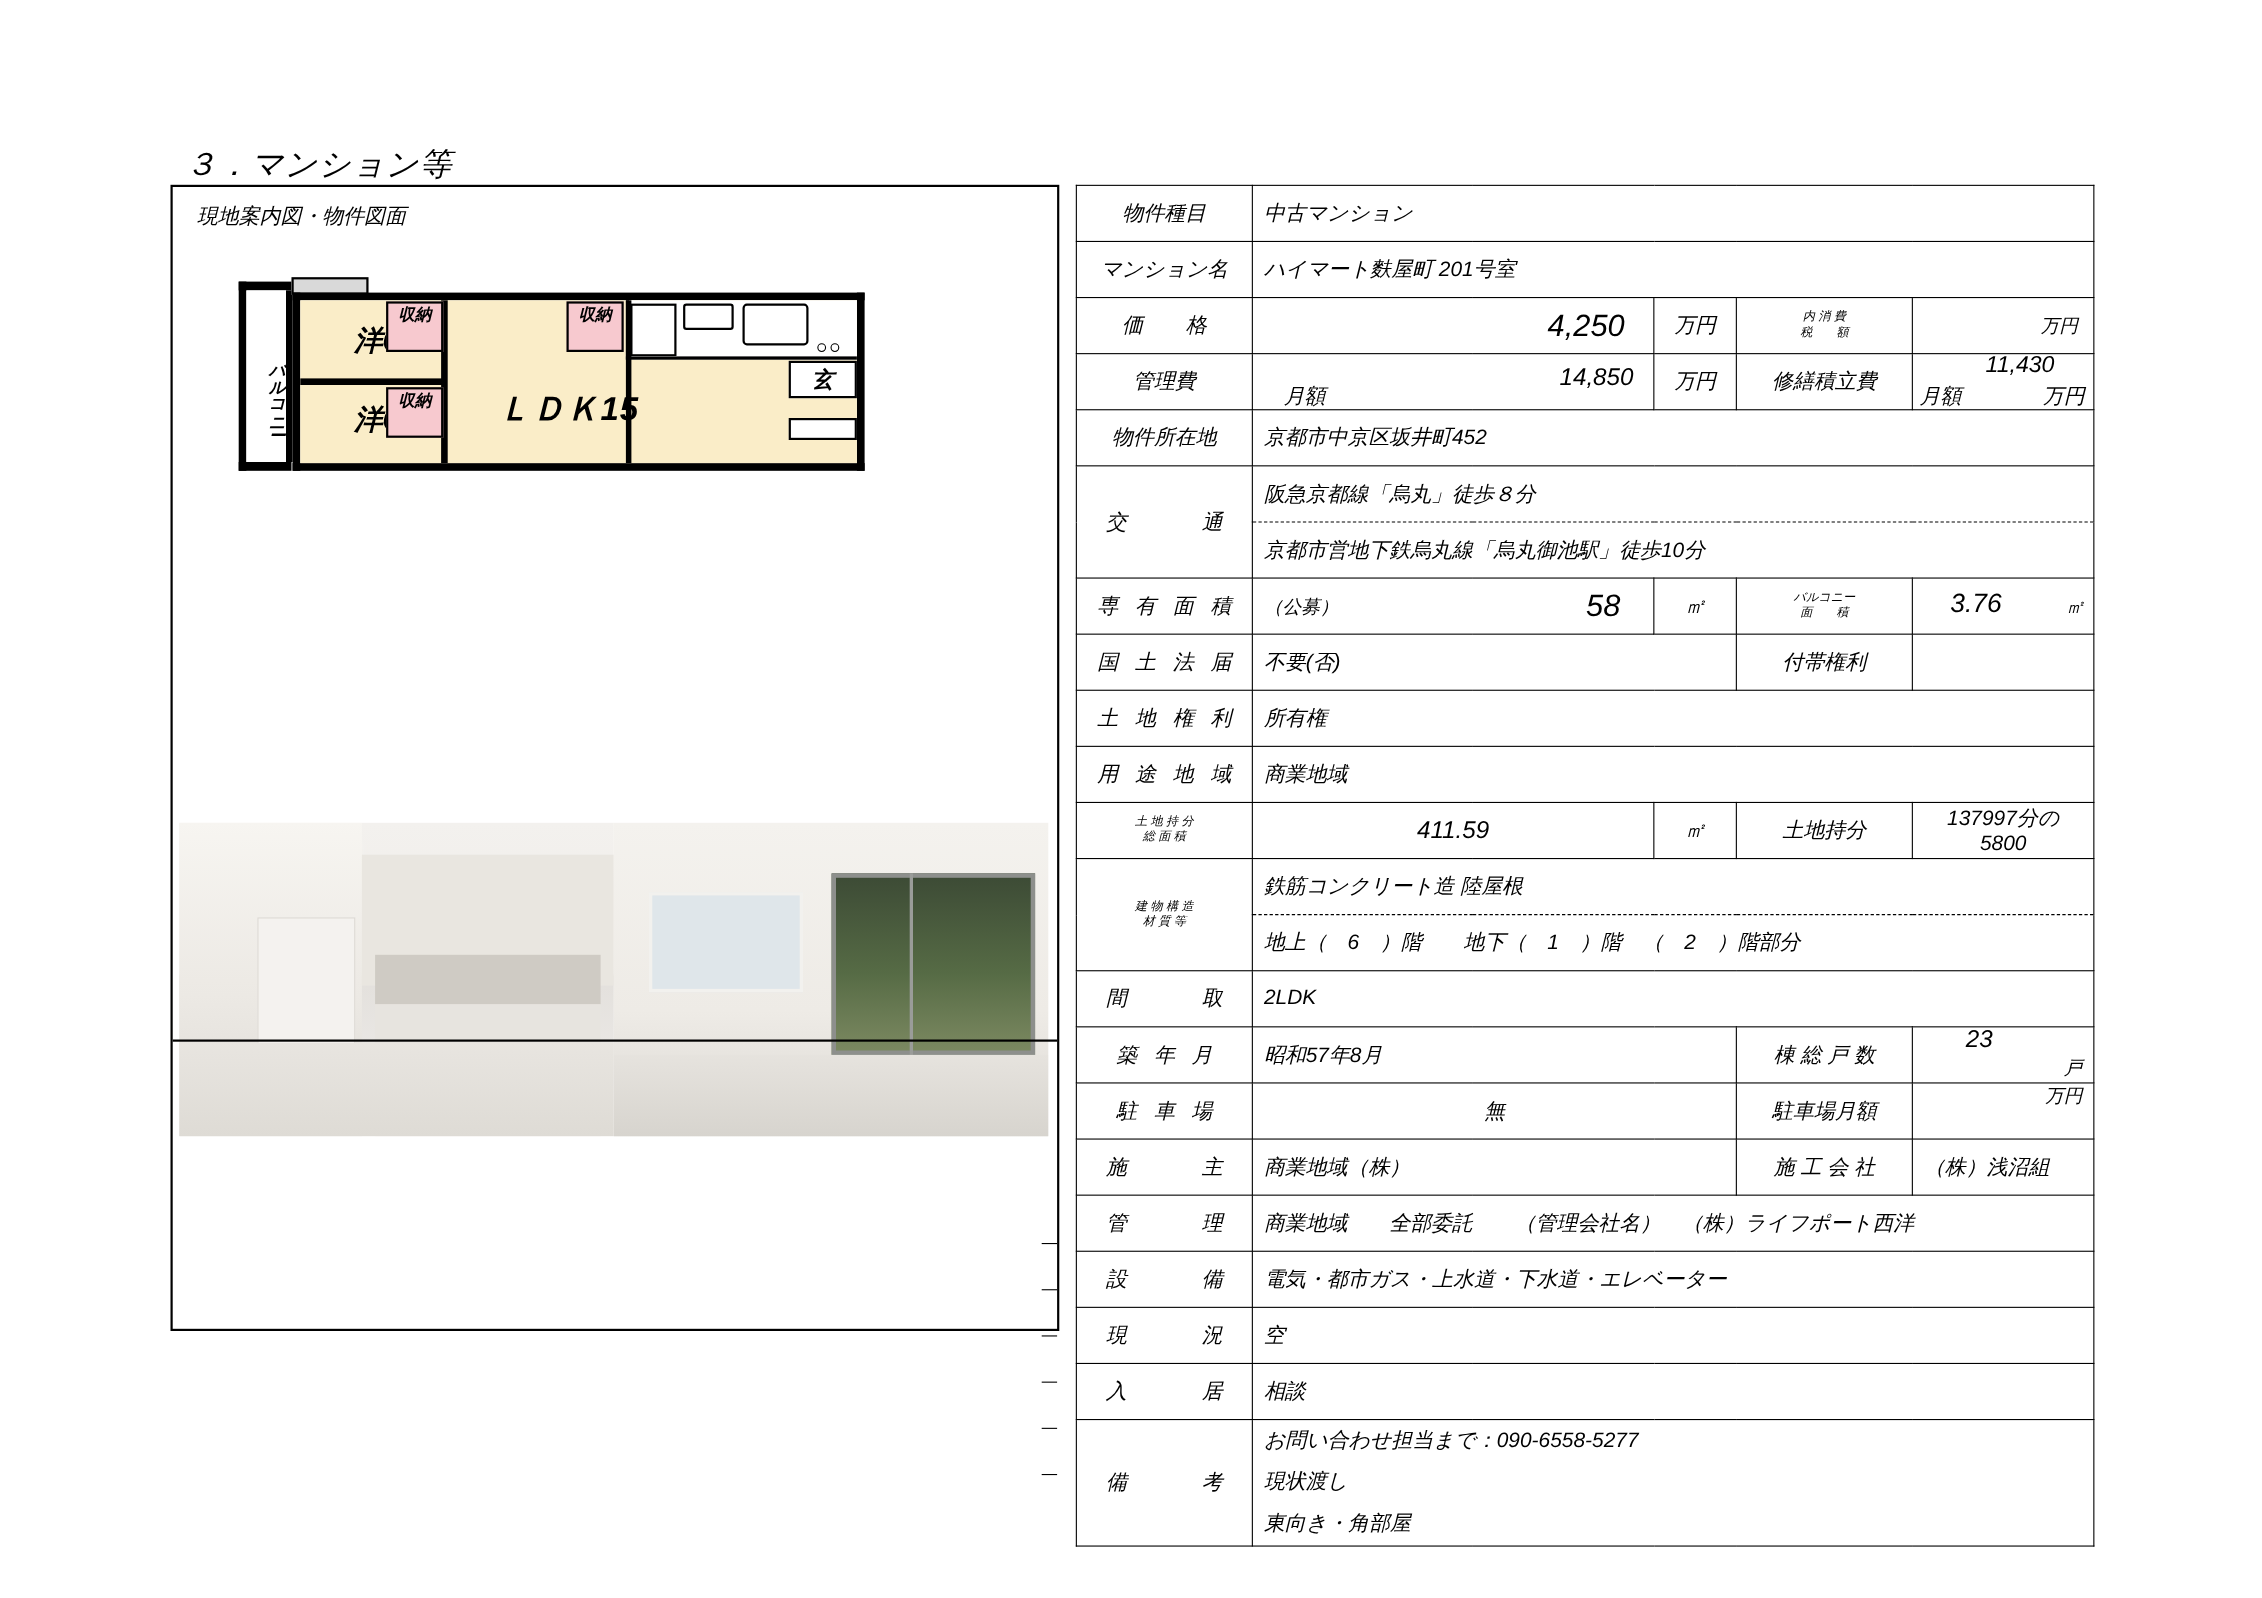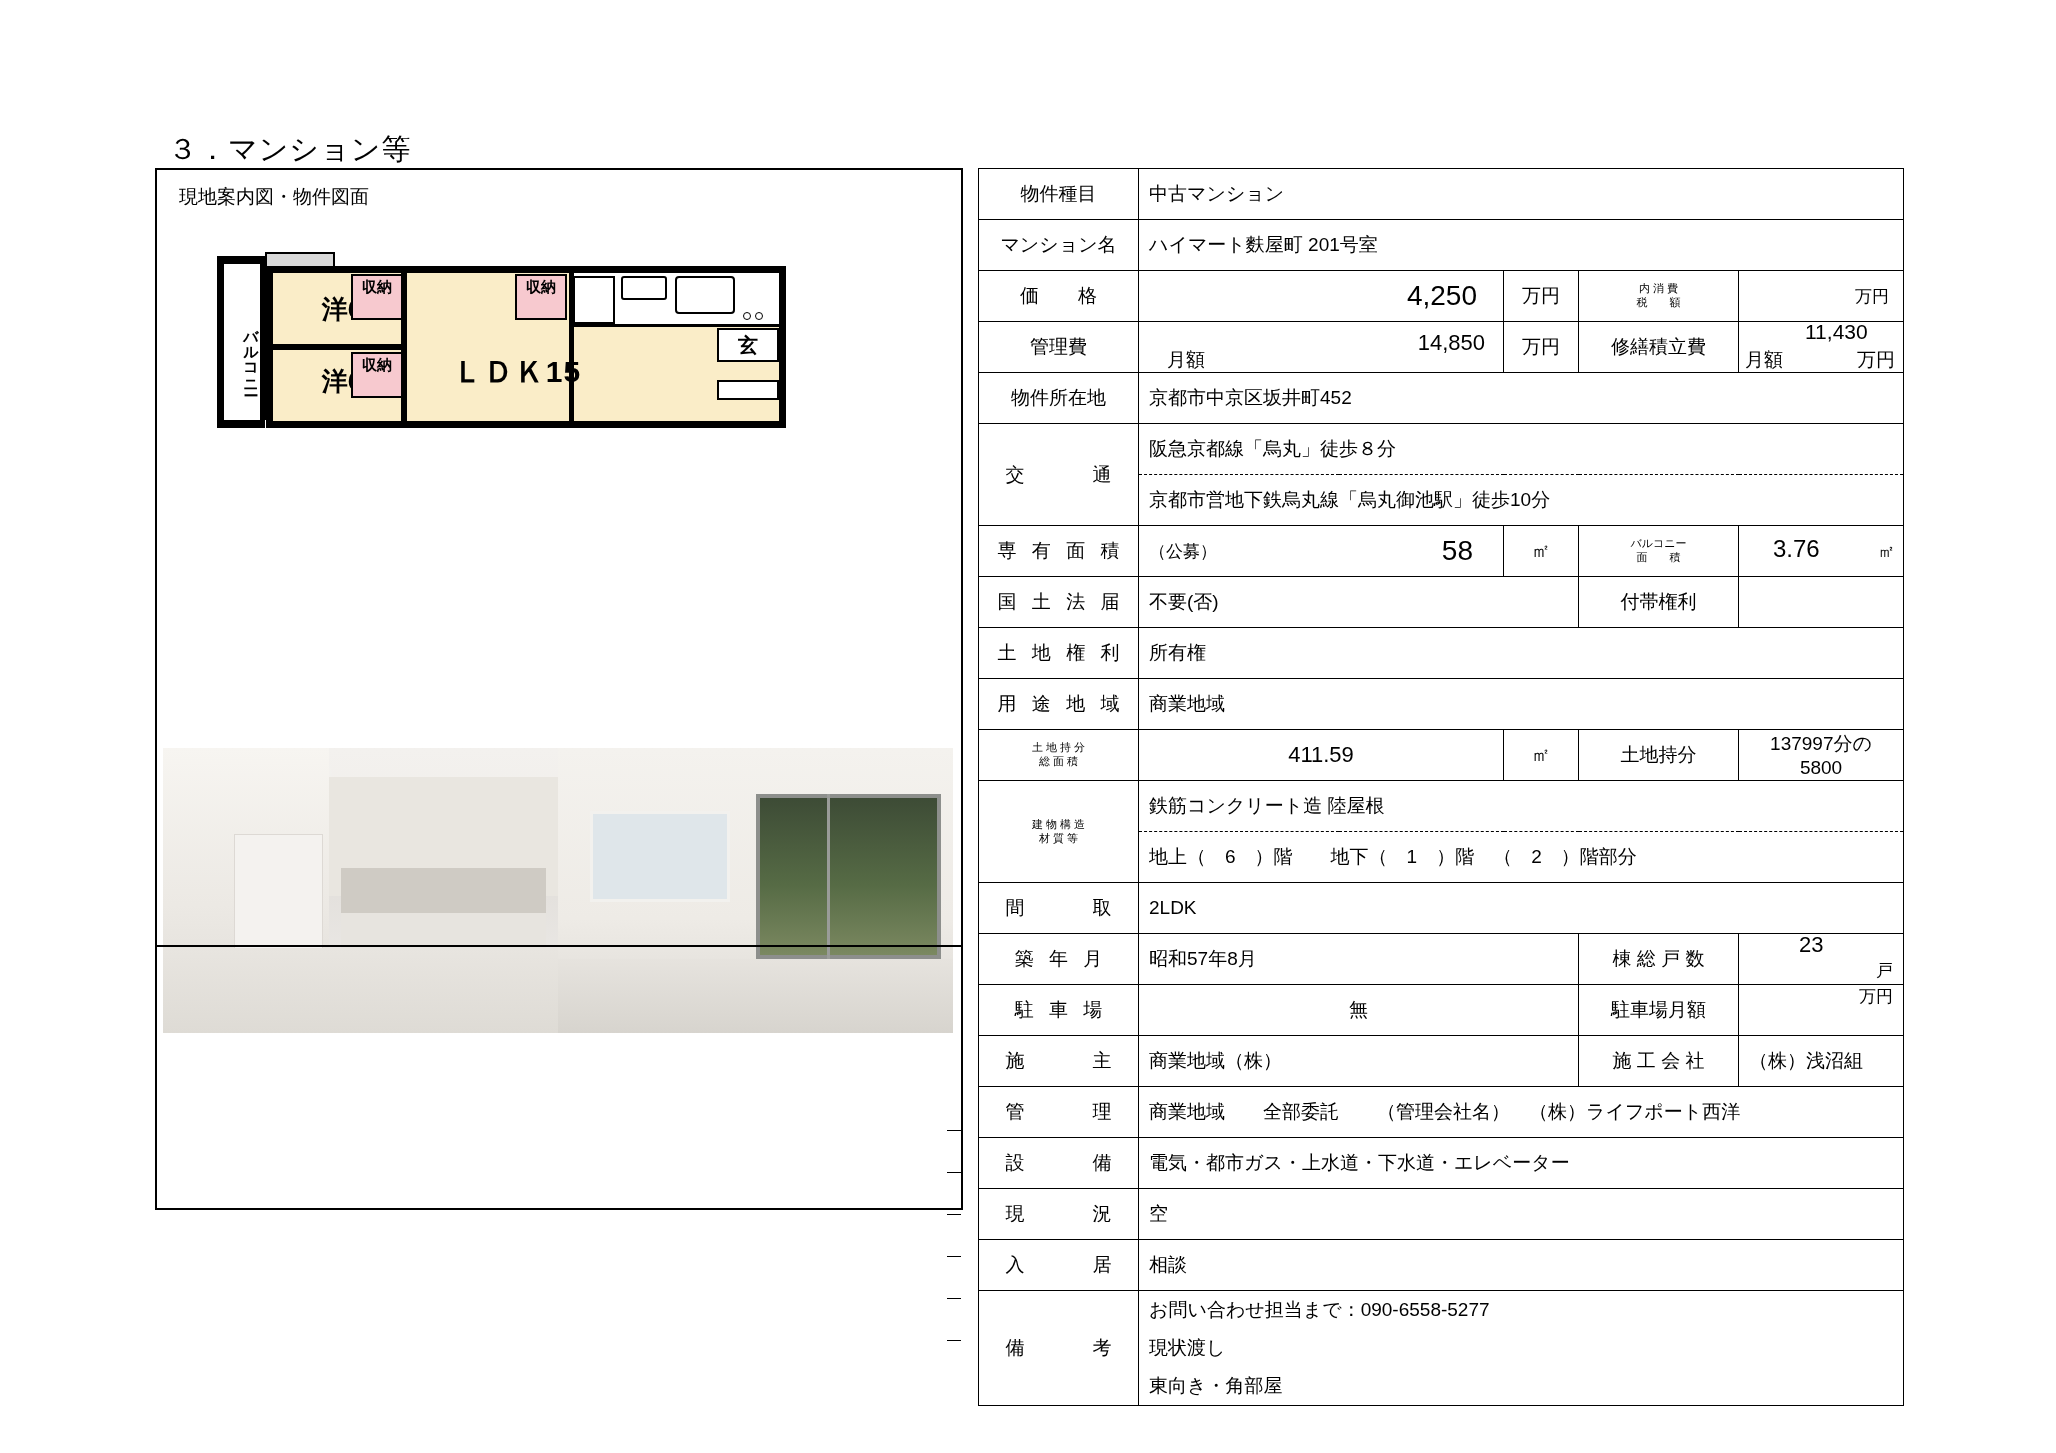--- a/index.html
+++ b/index.html
@@ -1,17 +1,17 @@
 <!DOCTYPE html>
 <html><head>
 <meta charset="utf-8">
 <style>
   html,body{margin:0;padding:0;background:#ffffff;}
   body{width:2056px;height:1453px;font-family:"Liberation Sans","DejaVu Sans",sans-serif;color:#000;}
-  .page{position:relative;width:2056px;height:1453px;}
+  .page{position:relative;width:2056px;height:1453px;font-style:italic;}
 
   .doc-title{position:absolute;left:168px;top:130px;font-size:29px;letter-spacing:1px;}
 
   
   .left-panel{position:absolute;left:155px;top:168px;width:808px;height:1042px;border:2px solid #000;box-sizing:border-box;}
   .left-caption{position:absolute;left:22px;top:14px;font-size:19px;}
 
   .plan-area{position:absolute;left:0;top:42px;width:804px;height:533px;}
   .photo-strip{position:absolute;left:6px;top:578px;width:790px;height:285px;display:flex;}
   .photo{flex:1;position:relative;overflow:hidden;}
@@ -258,21 +258,21 @@
       <tr>
         <td class="lab sp">間　　取</td>
         <td colspan="5" class="pad-l">2LDK</td>
       </tr>
 
       <tr>
         <td class="lab sp2">築 年 月</td>
         <td colspan="3" class="pad-l">昭和57年8月</td>
         <td class="c small">棟 総 戸 数</td>
         <td style="position:relative;">
-          <span style="position:absolute;left:60px;font-size:22px;top:-2px;">23</span>
+          <span style="position:absolute;left:48px;font-size:22px;top:-2px;">23</span>
           <span class="small" style="position:absolute;right:10px;">戸</span>
         </td>
       </tr>
 
       <tr>
         <td class="lab sp2">駐 車 場</td>
         <td colspan="3" class="c">無</td>
         <td class="c small">駐車場月額</td>
         <td style="position:relative;">
           <span></span>

